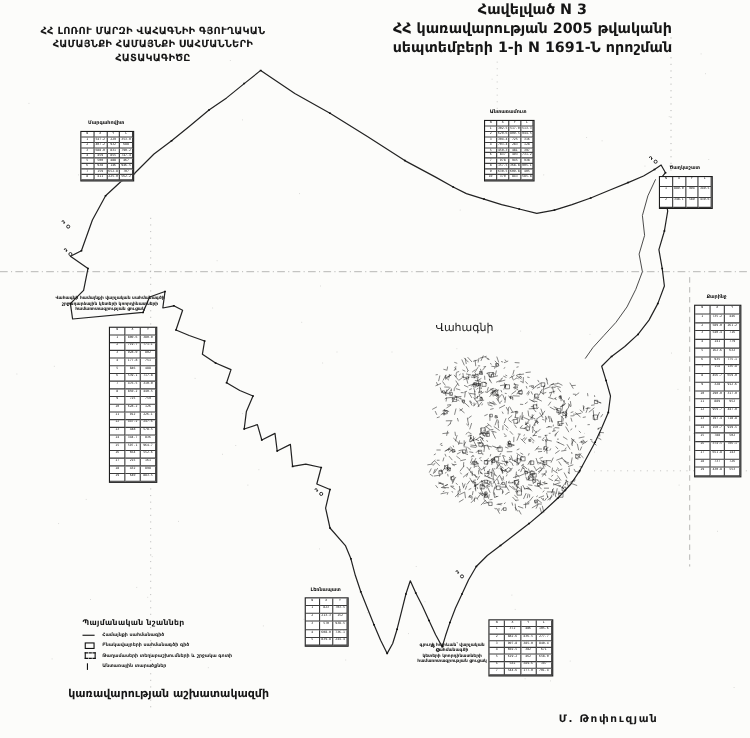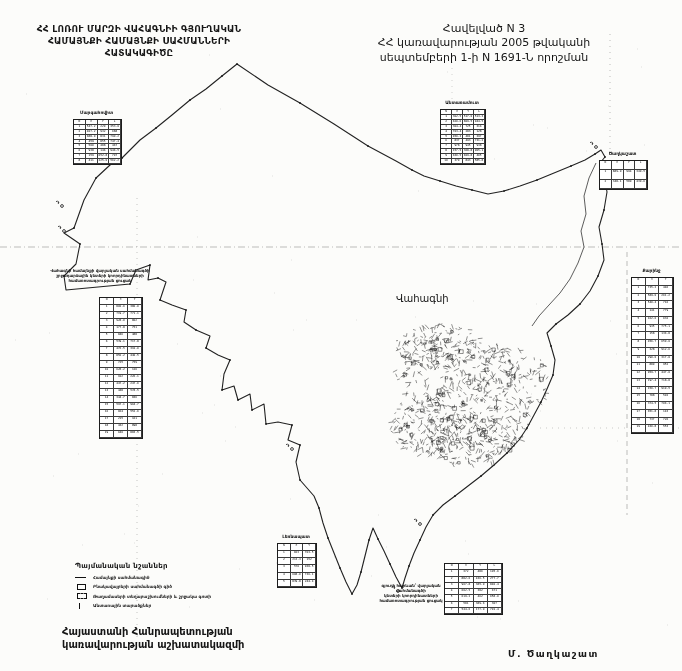--- a/index.html
+++ b/index.html
@@ -5,22 +5,22 @@
   html,body{margin:0;padding:0;}
   body{
     width:682px;height:671px;position:relative;overflow:hidden;
     background:#fcfcfa;color:#161616;
     font-family:"DejaVu Sans",sans-serif;
   }
   .abs{position:absolute;}
   
   #doc-title{left:8px;top:6px;width:262px;text-align:center;
     font-size:9px;font-weight:700;line-height:1.35;letter-spacing:.2px;margin-top:17px;}
-  #appendix{left:334px;top:22px;width:300px;text-align:center;
-    font-size:11px;font-weight:400;line-height:1.3;}
+  #appendix{left:334px;top:2px;width:300px;text-align:center;
+    font-size:13px;font-weight:700;line-height:1.3;}
   
   #agency{left:62px;top:626px;width:230px;text-align:left;
     font-size:10px;font-weight:700;line-height:1.25;}
   #signature{left:508px;top:648px;font-size:9.5px;font-weight:700;letter-spacing:1.5px;}
   
   #settlement-label{left:396px;top:293px;font-size:10px;font-weight:400;}
   
   #legend{left:75px;top:562px;width:185px;}
   #legend .lg-title{font-size:7px;font-weight:700;margin-bottom:5px;letter-spacing:.3px;}
   .lg-item{display:flex;align-items:center;margin-bottom:3.5px;}
@@ -426,16 +426,15 @@
       <div class="mt-cell">389.6</div>
       <div class="mt-cell">307</div>
       <div class="mt-cell">7</div>
       <div class="mt-cell">544.6</div>
       <div class="mt-cell">177.0</div>
       <div class="mt-cell">701.4</div>
     </div>
 </div>
 
 <div class="abs txt" id="agency">
-  <div>Հայաստանի Հանրապետության</div>
   <div>կառավարության աշխատակազմի</div>
 </div>
-<div class="abs txt" id="signature">Մ. Ծաղկաշատ</div>
+<div class="abs txt" id="signature">Մ. Թոփուզյան</div>
 
 </body></html>

